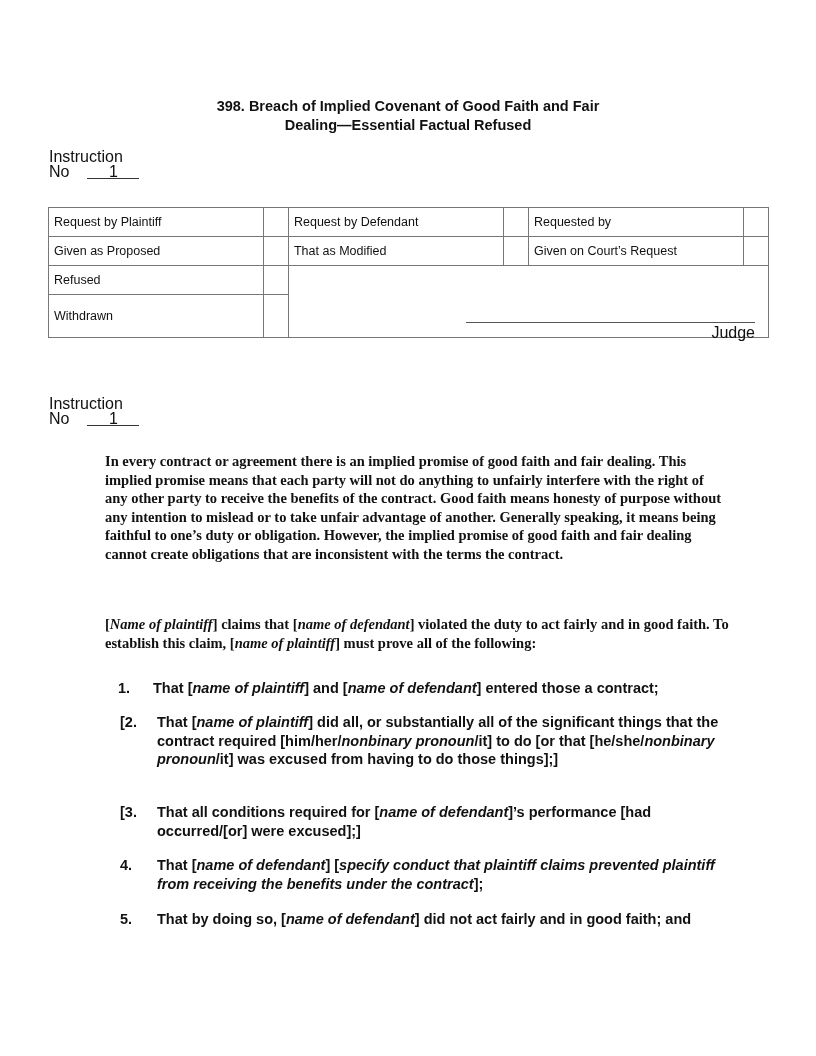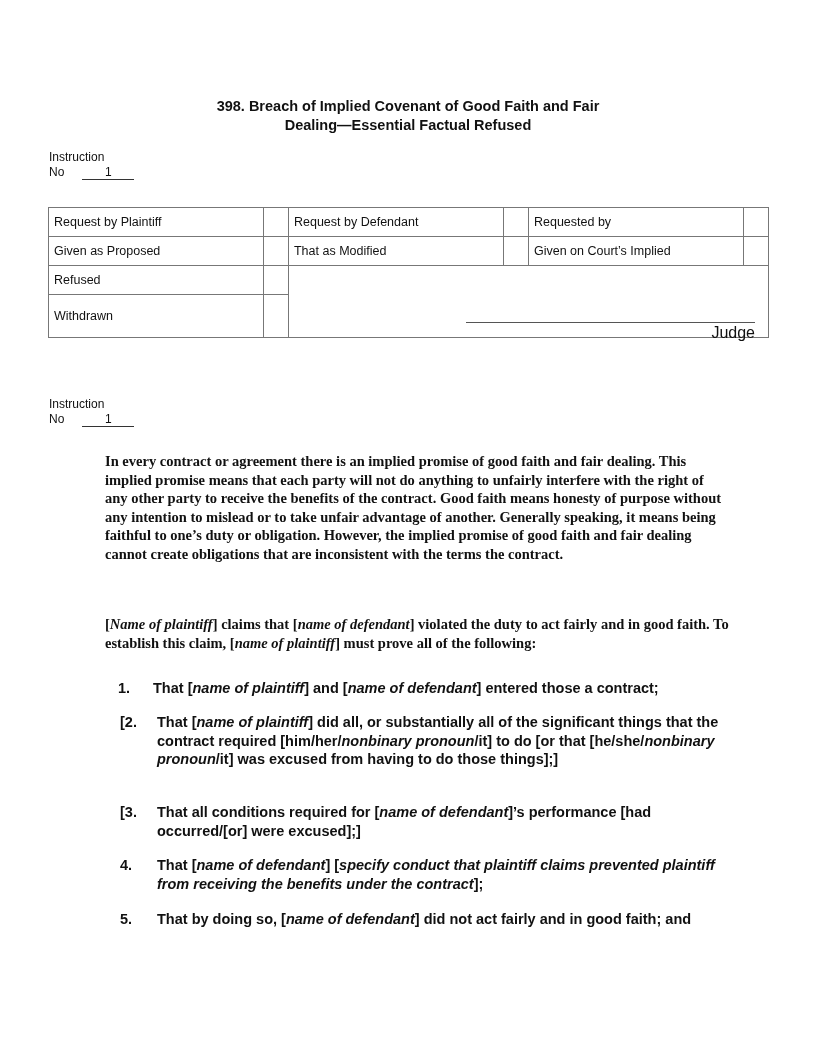--- a/index.html
+++ b/index.html
@@ -1,18 +1,18 @@
 <!DOCTYPE html>
 <html><head>
 <meta charset="utf-8">
 <style>
   html, body { margin: 0; padding: 0; background: #ffffff; }
   body { width: 816px; height: 1056px; position: relative; overflow: hidden; color: #111; font-family: "Liberation Sans", sans-serif; }
   .title { position: absolute; left: 0; width: 816px; top: 97px; text-align: center; font-weight: bold; font-size: 14.5px; line-height: 19px; }
-  .instr { position: absolute; left: 49px; font-size: 12px; line-height: 14.5px; }
+  .instr { position: absolute; left: 49px; font-size: 16px; line-height: 14.5px; }
   .instr .no-line { display: inline-block; width: 52px; border-bottom: 1px solid #333; text-align: center; margin-left: 18px; line-height: 13px; }
   table.form { position: absolute; left: 48px; top: 207px; border-collapse: collapse; width: 721px; font-size: 12.5px; }
   table.form td { border: 1px solid #777; padding: 0 5px; height: 28px; vertical-align: middle; }
   table.form td.box { width: 23px; padding: 0; }
   table.form td.lbl { width: 196px; }
   .judge-cell { position: relative; }
   .judge-line { position: absolute; left: 177px; right: 13px; top: 56px; border-top: 1px solid #555; }
   .judge-label { position: absolute; right: 13px; top: 58px; font-size: 16px; }
   .body-text { position: absolute; left: 97px; width: 640px; font-weight: bold; font-size: 14.5px; line-height: 18.6px; }
   .body-text p { margin: 8px; font-family: Liberation Serif, serif; }
@@ -42,21 +42,21 @@
     <td class="lbl">Request by Defendant</td>
     <td class="box"></td>
     <td class="lbl">Requested by</td>
     <td class="box"></td>
   </tr>
   <tr>
     <td class="lbl">Given as Proposed</td>
     <td class="box"></td>
     <td class="lbl">That as Modified</td>
     <td class="box"></td>
-    <td class="lbl">Given on Court’s Implied</td>
+    <td class="lbl">Given on Court’s Request</td>
     <td class="box"></td>
   </tr>
   <tr>
     <td class="lbl">Refused</td>
     <td class="box"></td>
     <td colspan="4" rowspan="2" class="judge-cell">
       <div class="judge-line"></div>
       <div class="judge-label">Judge</div>
     </td>
   </tr>

